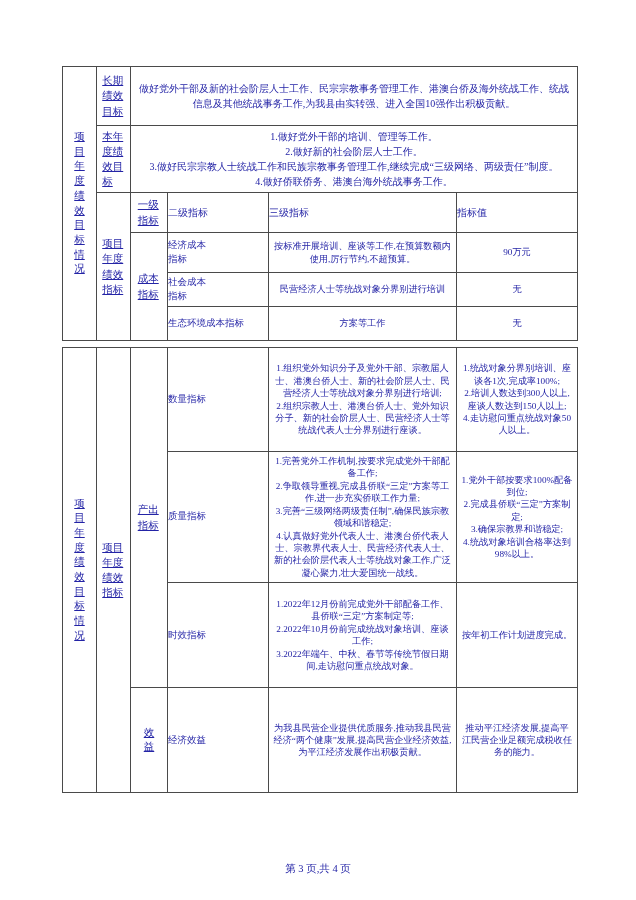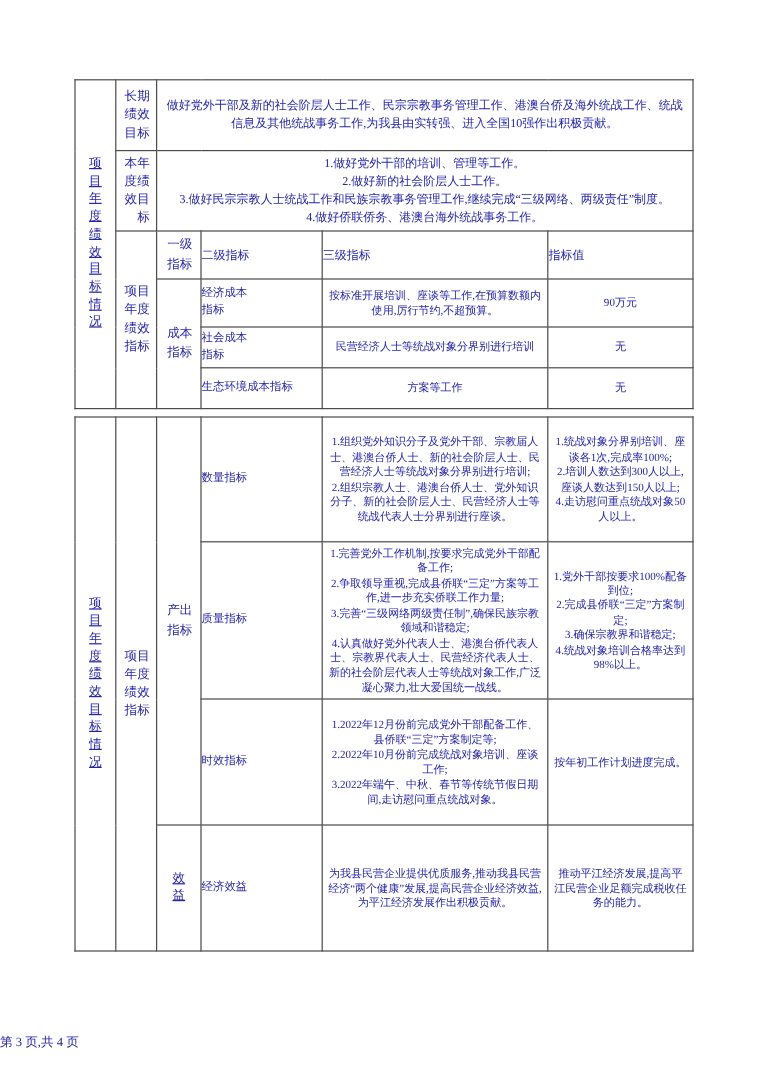--- a/index.html
+++ b/index.html
@@ -24,39 +24,39 @@
     color:#2424a6;
     overflow:hidden;
   }
   .vcell { text-align:center; }
   .v1 {
     width:1.1em; margin:0 auto; word-break:break-all;
     font-size:10.5px; line-height:1.4; text-align:center;text-decoration:underline;
   }
   .v2 {
     width:2.15em; margin:0 auto; word-break:break-all;
-    font-size:10.5px; line-height:1.45; text-align:right;
+    font-size:10.5px; line-height:1.45; text-align:left;text-decoration:underline;
   }
   .hdr { font-size:10px; }
   .l2cell {
     text-align:left; font-size:9.5px;
     white-space:pre-line; line-height:1.4;
   }
   .content {
     font-size:9.2px; line-height:1.35;
     padding:3px 4px; text-align:center;
     white-space:pre-line;
     font-family:Liberation Serif, serif;
   }
   .lg { font-size:10px; line-height:1.5; }
   .h59{height:59px} .h67{height:67px} .h40{height:40px} .h34{height:34px}
   .h104{height:104px} .h129{height:129px} .h105{height:105px}
   .footer {
     position:absolute; top:862px; left:0; width:100%;
-    font-size:10.5px; color:#2424a6;
+    text-align:center; font-size:10.5px; color:#2424a6;
   }
 </style>
 </head>
 <body>
 
 <div class="page">
 
   <table class="tbl t1">
     <colgroup>
       <col style="width:34px">

